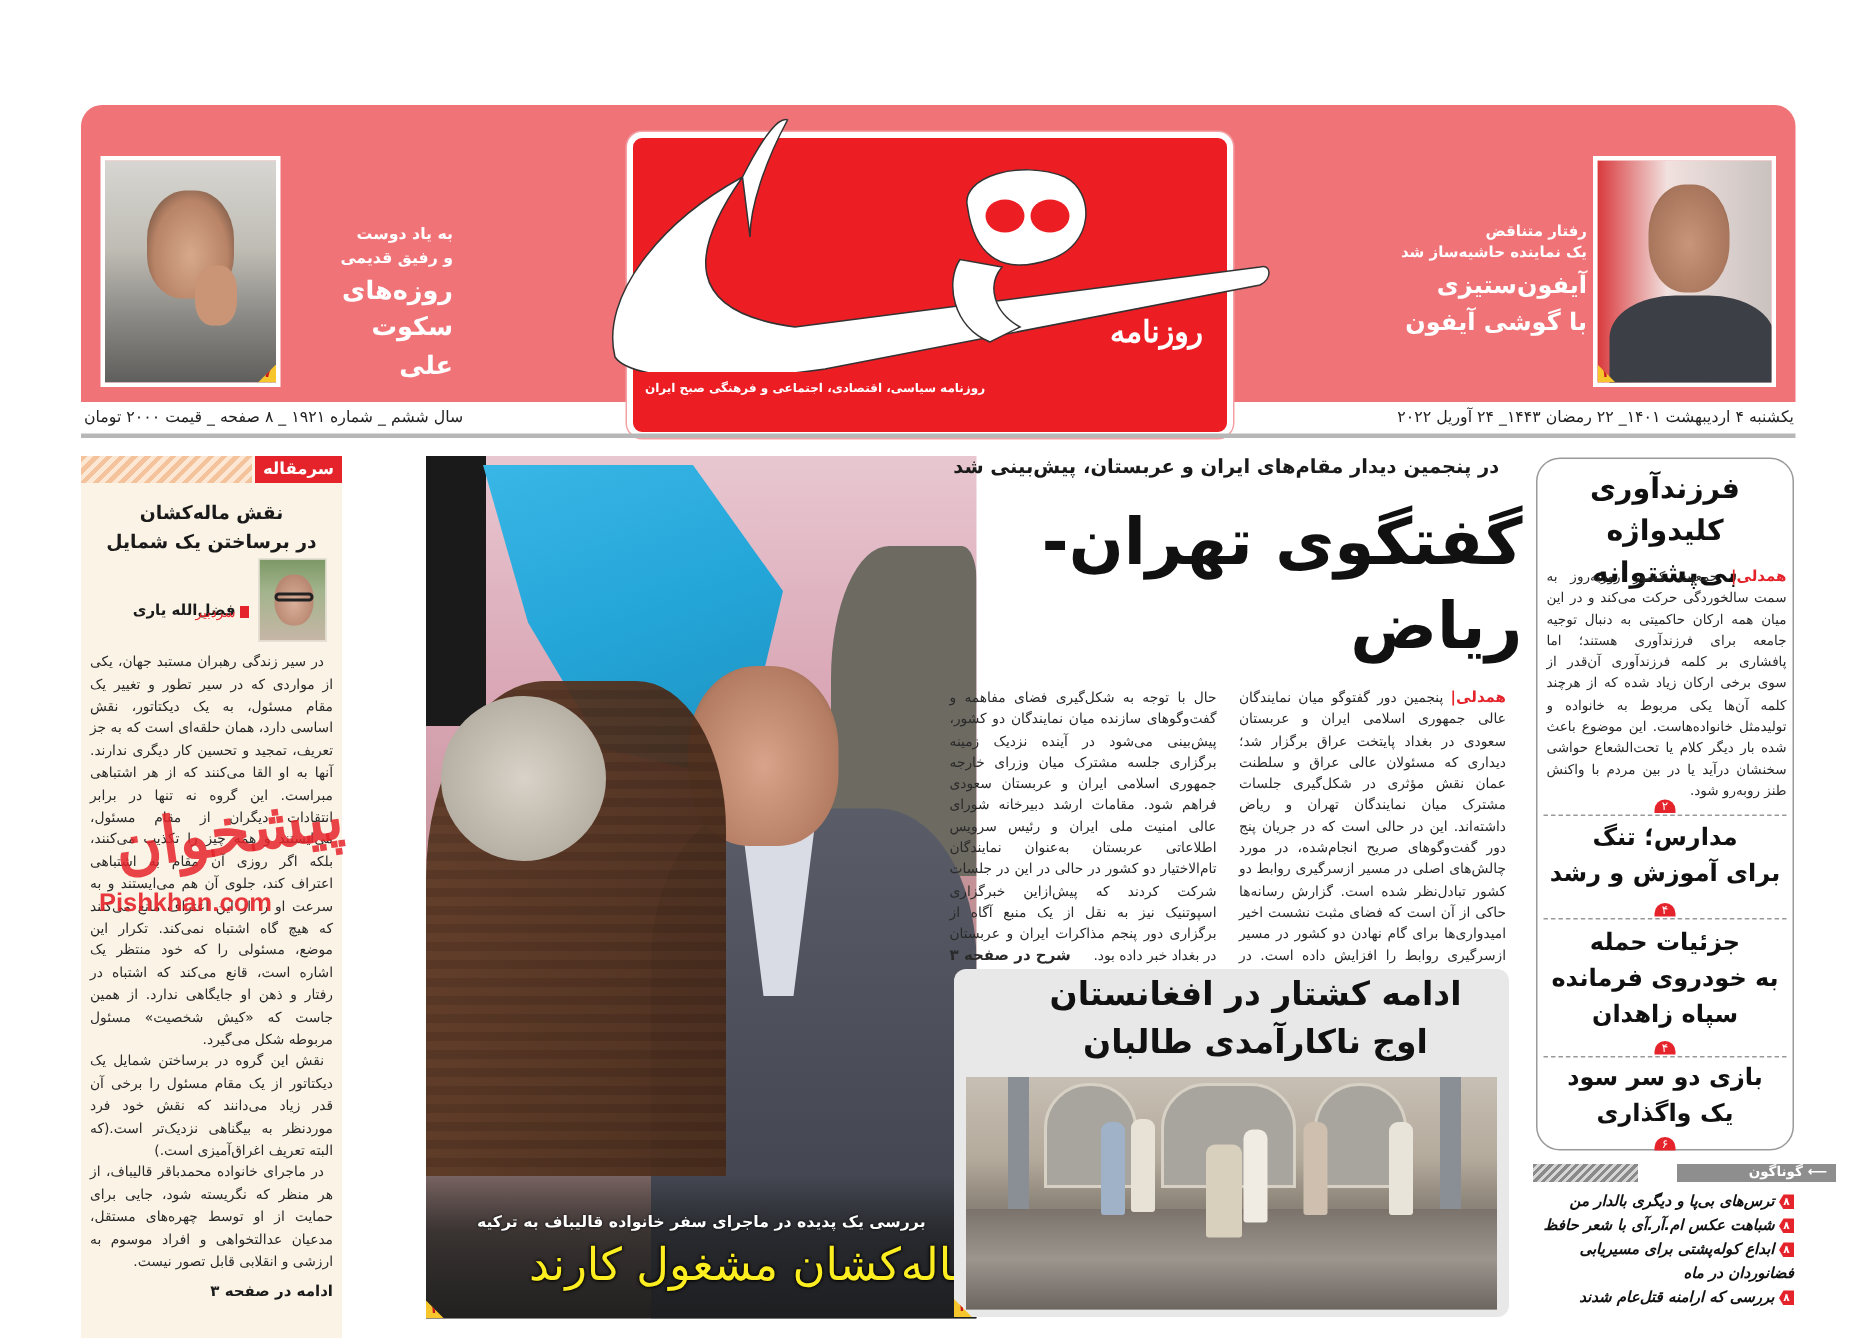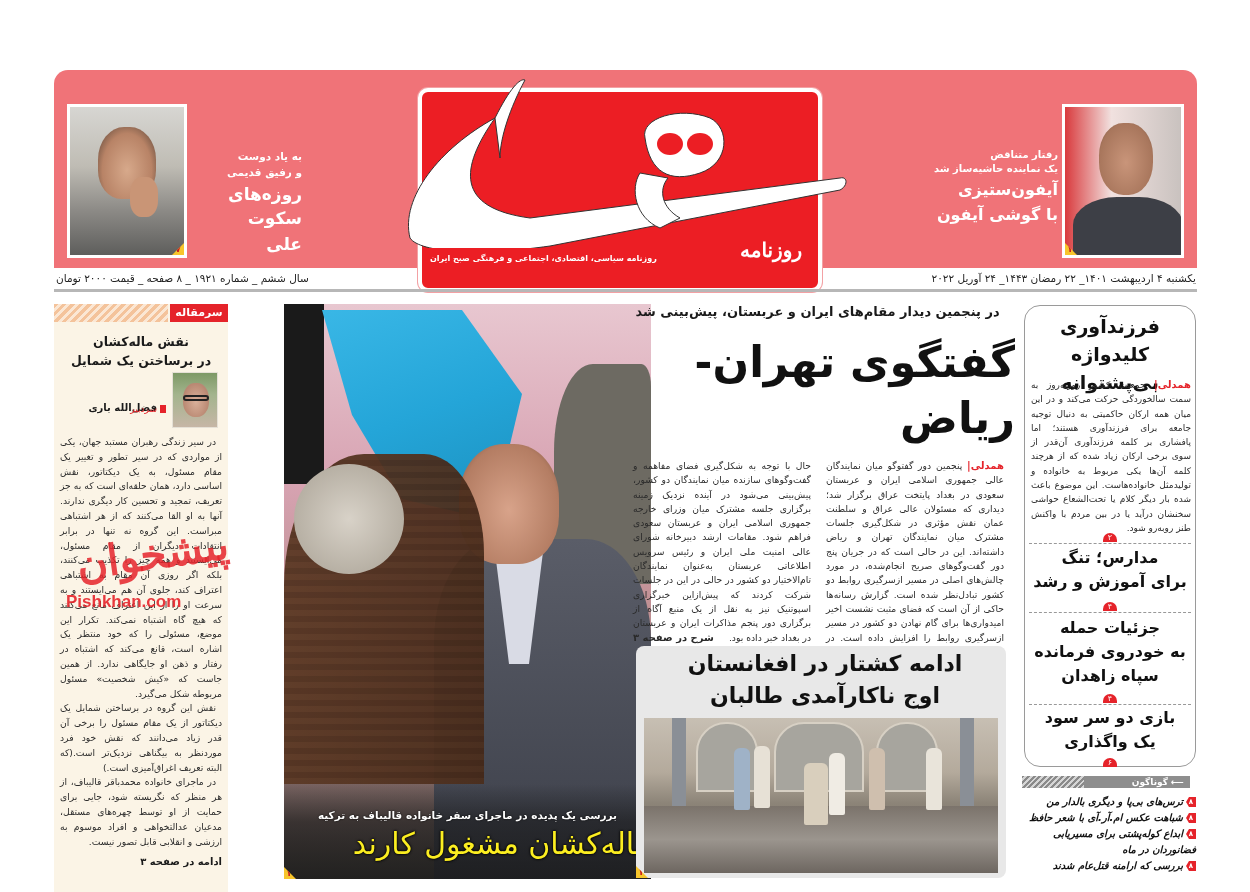--- a/index.html
+++ b/index.html
@@ -13,21 +13,21 @@
   }
   .logo-box {
     position: absolute; left: 418px; top: 88px; width: 404px; height: 204px;
     background: #ec1e24; border: 4px solid #ffffff; border-radius: 10px;
     box-shadow: 0 0 0 1px #f3a1a4;
   }
   .logo-mark {
     position: absolute; left: 400px; top: 78px; width: 450px; height: 170px;
   }
   .logo-rooznameh {
-    position: absolute; left: 740px; top: 238px; font-size: 20px; font-weight: bold; color: #fff;
+    position: absolute; left: 740px; top: 209px; font-size: 20px; font-weight: bold; color: #fff;
     font-family: "DejaVu Serif", serif;
   }
   .logo-tagline {
     position: absolute; left: 430px; top: 254px; font-size: 8px; color: #fff; font-weight: bold;
   }
 
   .promo-left-photo {
     position: absolute; left: 67px; top: 104px; width: 120px; height: 154px;
     background: linear-gradient(180deg, #d7d6d2 0%, #bfbcb4 40%, #8c8a86 70%, #5e5e5c 100%);
     border: 3px solid #fff;
@@ -189,21 +189,21 @@
   .story-col.left { left: 633px; }
   .byline-red { color: #e5232a; font-weight: bold; font-size: 10px; }
   .continue { font-weight: bold; font-size: 10px; float: left; }
 
   
   .afg-box {
     position: absolute; left: 636px; top: 646px; width: 370px; height: 232px;
     background: #e8e8e8; border-radius: 8px;
   }
   .afg-title {
-    position: absolute; left: 4px; top: 2px; width: 100%; text-align: center;
+    position: absolute; left: 16px; top: 2px; width: 100%; text-align: center;
     font-size: 22px; line-height: 32px; font-weight: bold; color: #111;
   }
   .afg-photo {
     position: absolute; left: 8px; top: 72px; width: 354px; height: 155px; overflow: hidden;
     background: linear-gradient(180deg, #c7bfb3 0%, #b4aa9c 35%, #8c8478 55%, #6f6a64 100%);
   }
   .afg-photo .arch { position: absolute; top: 4px; width: 62px; height: 70px; border-radius: 30px 30px 0 0; background: #a7a59e; border: 2px solid #d7d0c4; }
   .afg-photo .pillar { position: absolute; top: 0; width: 14px; height: 100px; background: #8a8f96; }
   .afg-photo .floor { position: absolute; left: 0; top: 88px; width: 100%; height: 67px; background: linear-gradient(180deg, #7b736b 0%, #9b958e 50%, #6d6660 100%); }
   .afg-photo .person { position: absolute; width: 16px; height: 62px; background: #e7e1d6; border-radius: 6px 6px 2px 2px; }
@@ -229,21 +229,21 @@
     position: absolute; left: 4px; width: 162px; height: 0; border-top: 1px dashed #999;
   }
   .rc-pagemark {
     position: absolute; left: 78px; width: 14px; height: 9px; background: #e5232a; color: #fff;
     font-size: 8px; line-height: 9px; text-align: center; border-radius: 7px 7px 0 0;
   }
 
   .misc-box {
     position: absolute; left: 1022px; top: 776px; width: 176px; height: 104px; background: #fff;
   }
-  .misc-header { position: absolute; left: 0; top: 0; width: 168px; height: 12px; }
+  .misc-header { position: absolute; left: 0; top: 0; width: 202px; height: 12px; }
   .misc-hatch {
     position: absolute; left: 0; top: 0; width: 70px; height: 12px;
     background: repeating-linear-gradient(135deg, #8a8a8a 0 2px, #d6d6d6 2px 4px);
   }
   .misc-tag {
     position: absolute; right: 0; top: 0; width: 106px; height: 12px; background: #8e8e8e;
     color: #fff; font-size: 9px; font-weight: bold; line-height: 12px; padding-right: 6px;
   }
   .misc-list { position: absolute; right: 2px; top: 18px; width: 172px; list-style: none; }
   .misc-list li {

